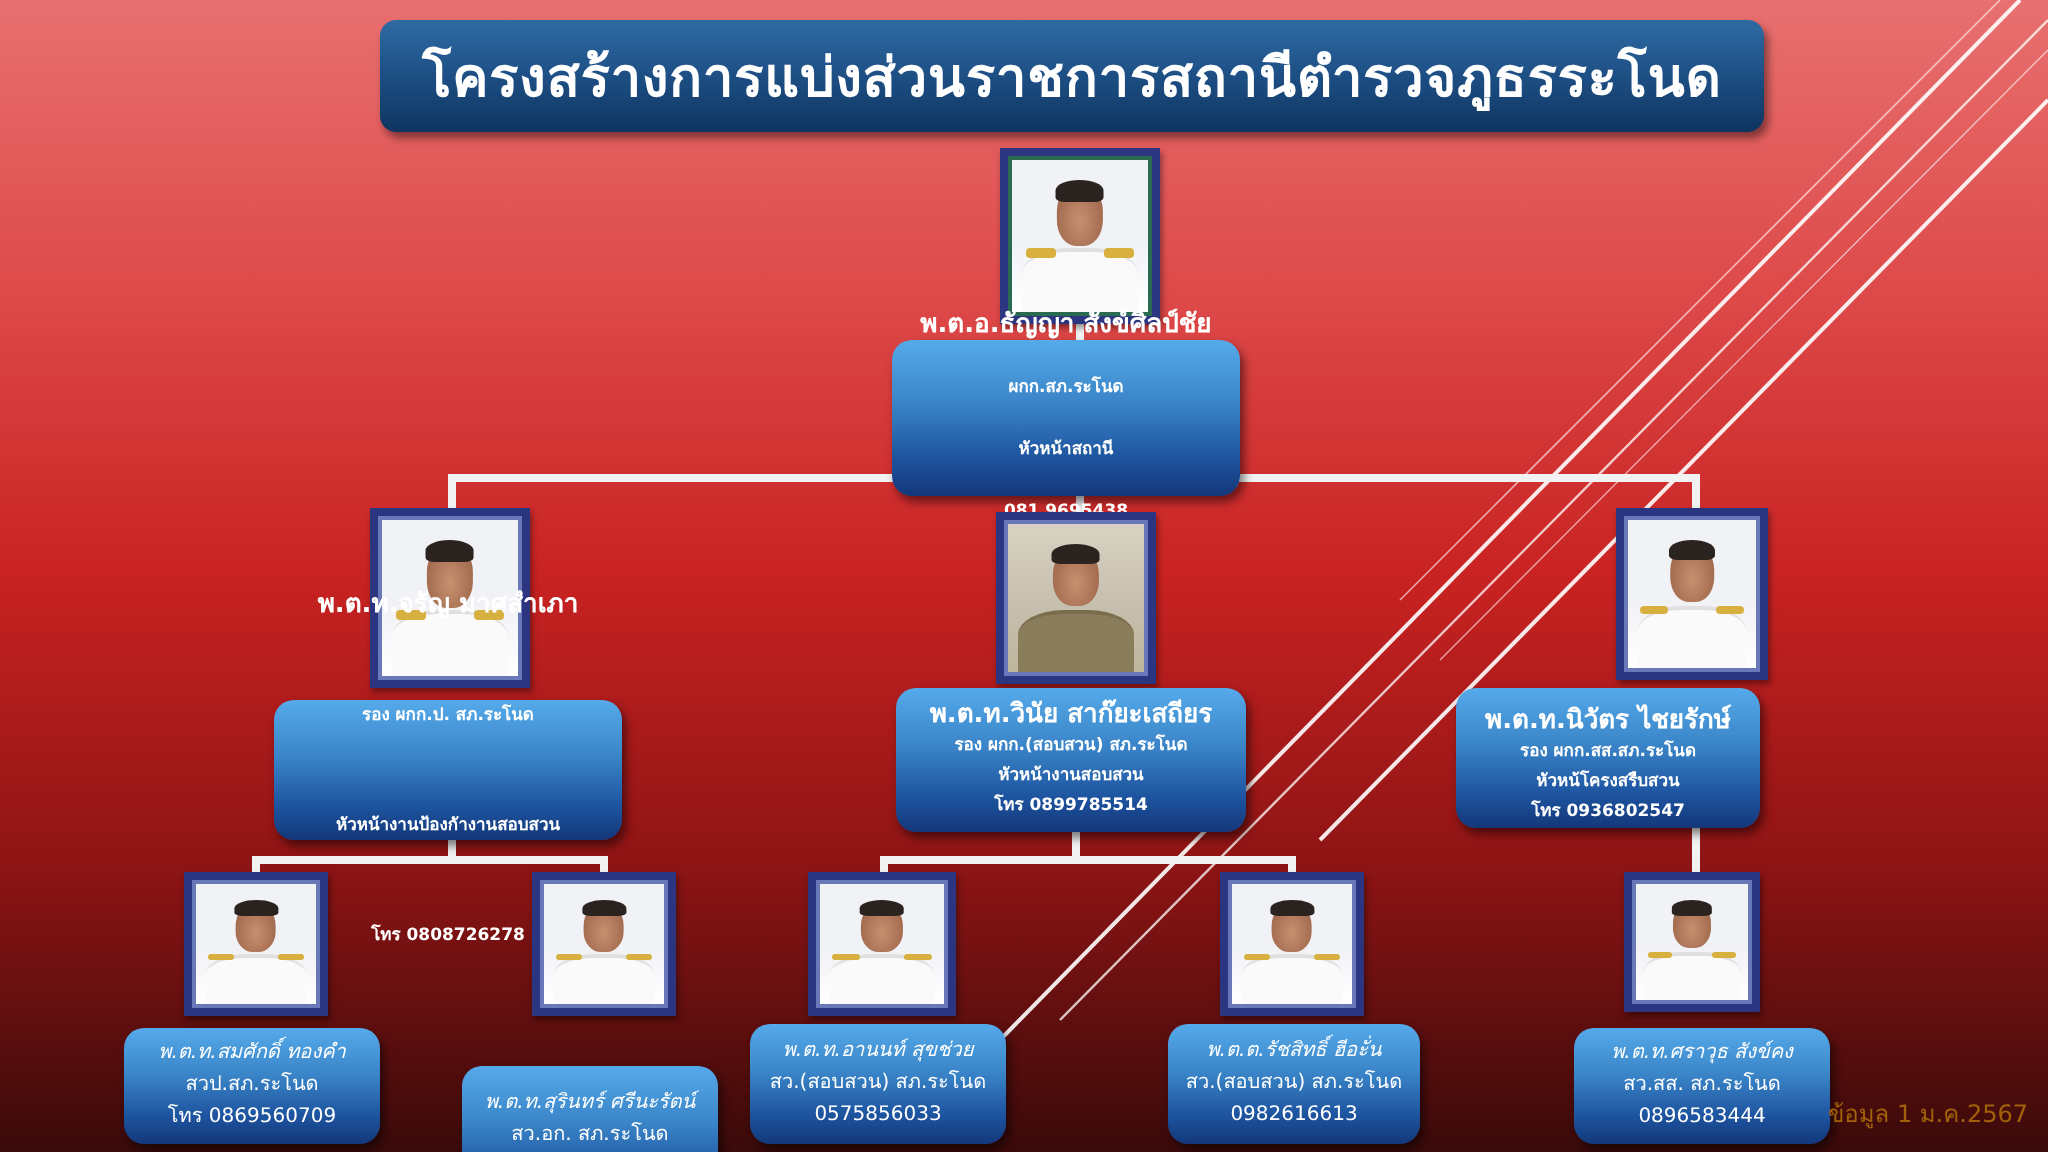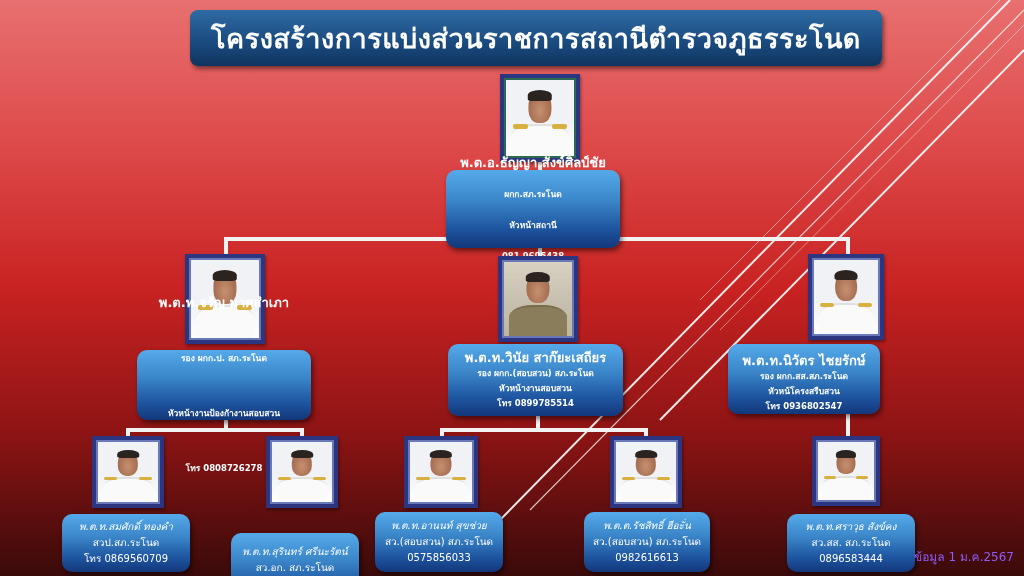--- a/index.html
+++ b/index.html
@@ -54,21 +54,21 @@
     box-shadow: 2px 3px 5px rgba(0,0,0,0.5);
     color: #fff; text-align: center; font-weight: bold;
     display: flex; flex-direction: column; justify-content: center; align-items: center;
   }
   .card .name { font-size: 13px; line-height: 17px; }
   .card .sub { font-size: 8.5px; line-height: 15px; }
   .card.small { font-weight: normal; }
   .card.small .name { font-size: 10px; line-height: 16px; font-weight: normal; font-style: italic; }
   .card.small .sub { font-size: 10px; line-height: 16px; font-weight: normal; }
   .footer-note {
-    position: absolute; right: 10px; bottom: 10px; color: #8b5cf6; font-size: 12px;
+    position: absolute; right: 10px; bottom: 10px; color: #a16207; font-size: 12px;
   }
 </style>
 </head>
 <body>
 
 <svg class="deco" viewBox="0 0 1024 576">
   <line x1="1010" y1="0" x2="500" y2="520" stroke="#ffffff" stroke-width="2" opacity="0.9"></line>
   <line x1="1024" y1="10" x2="530" y2="510" stroke="#ffffff" stroke-width="1.2" opacity="0.75"></line>
   <line x1="1000" y1="0" x2="700" y2="300" stroke="#ffffff" stroke-width="0.8" opacity="0.6"></line>
   <line x1="1024" y1="50" x2="660" y2="420" stroke="#ffffff" stroke-width="2" opacity="0.9"></line>

